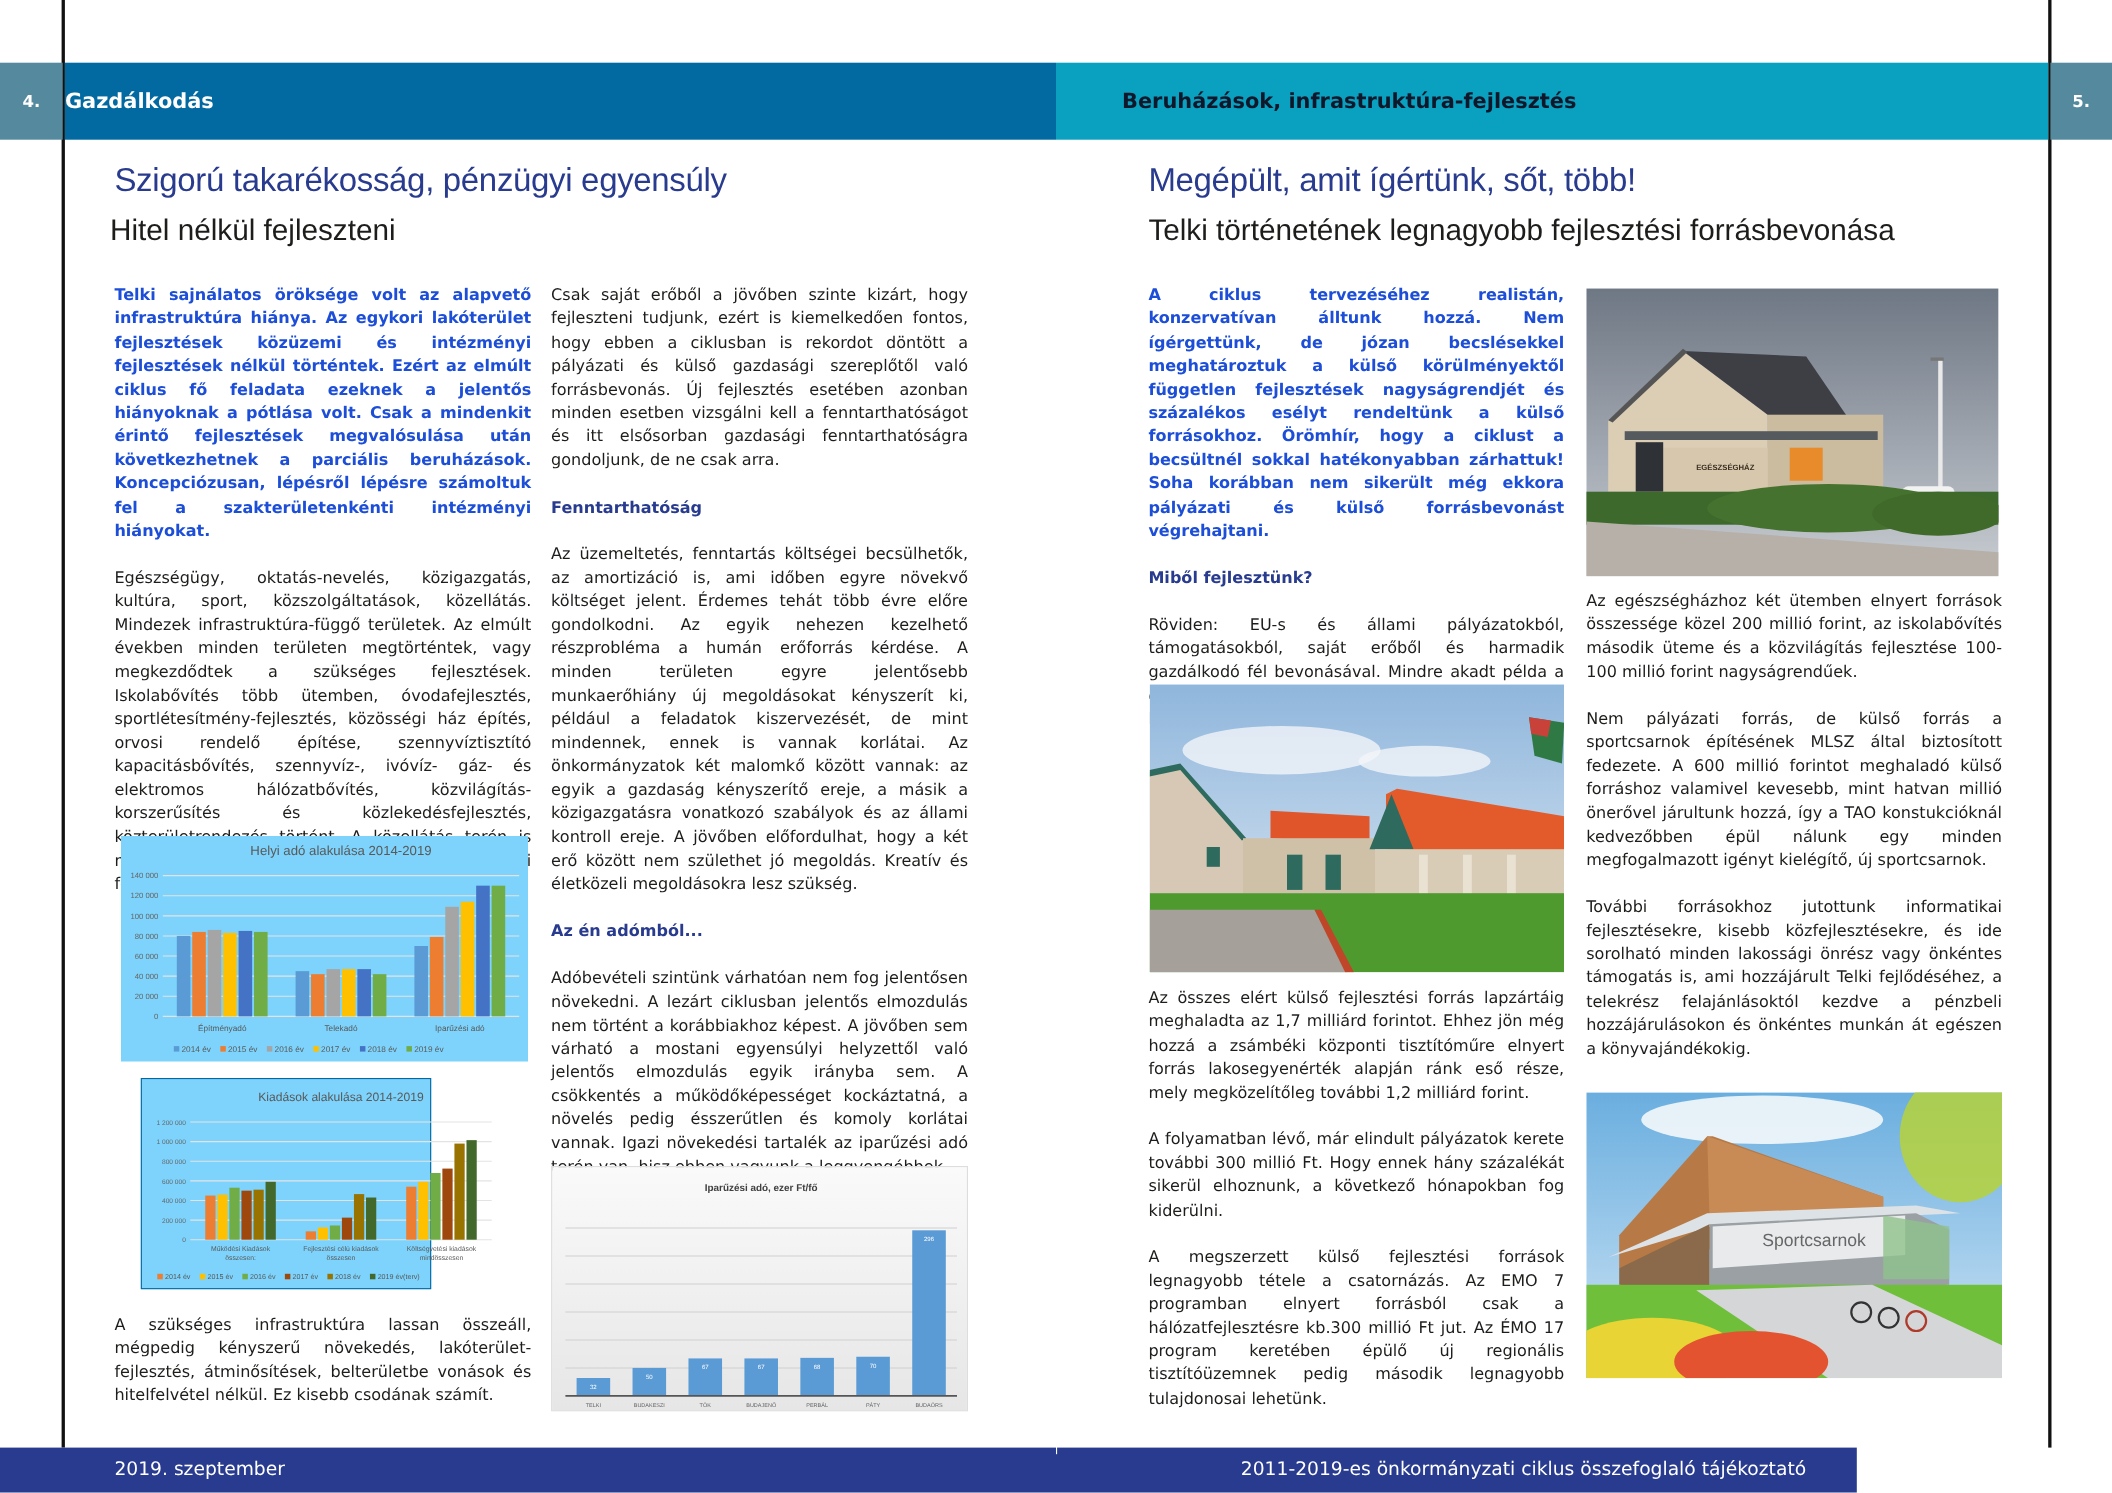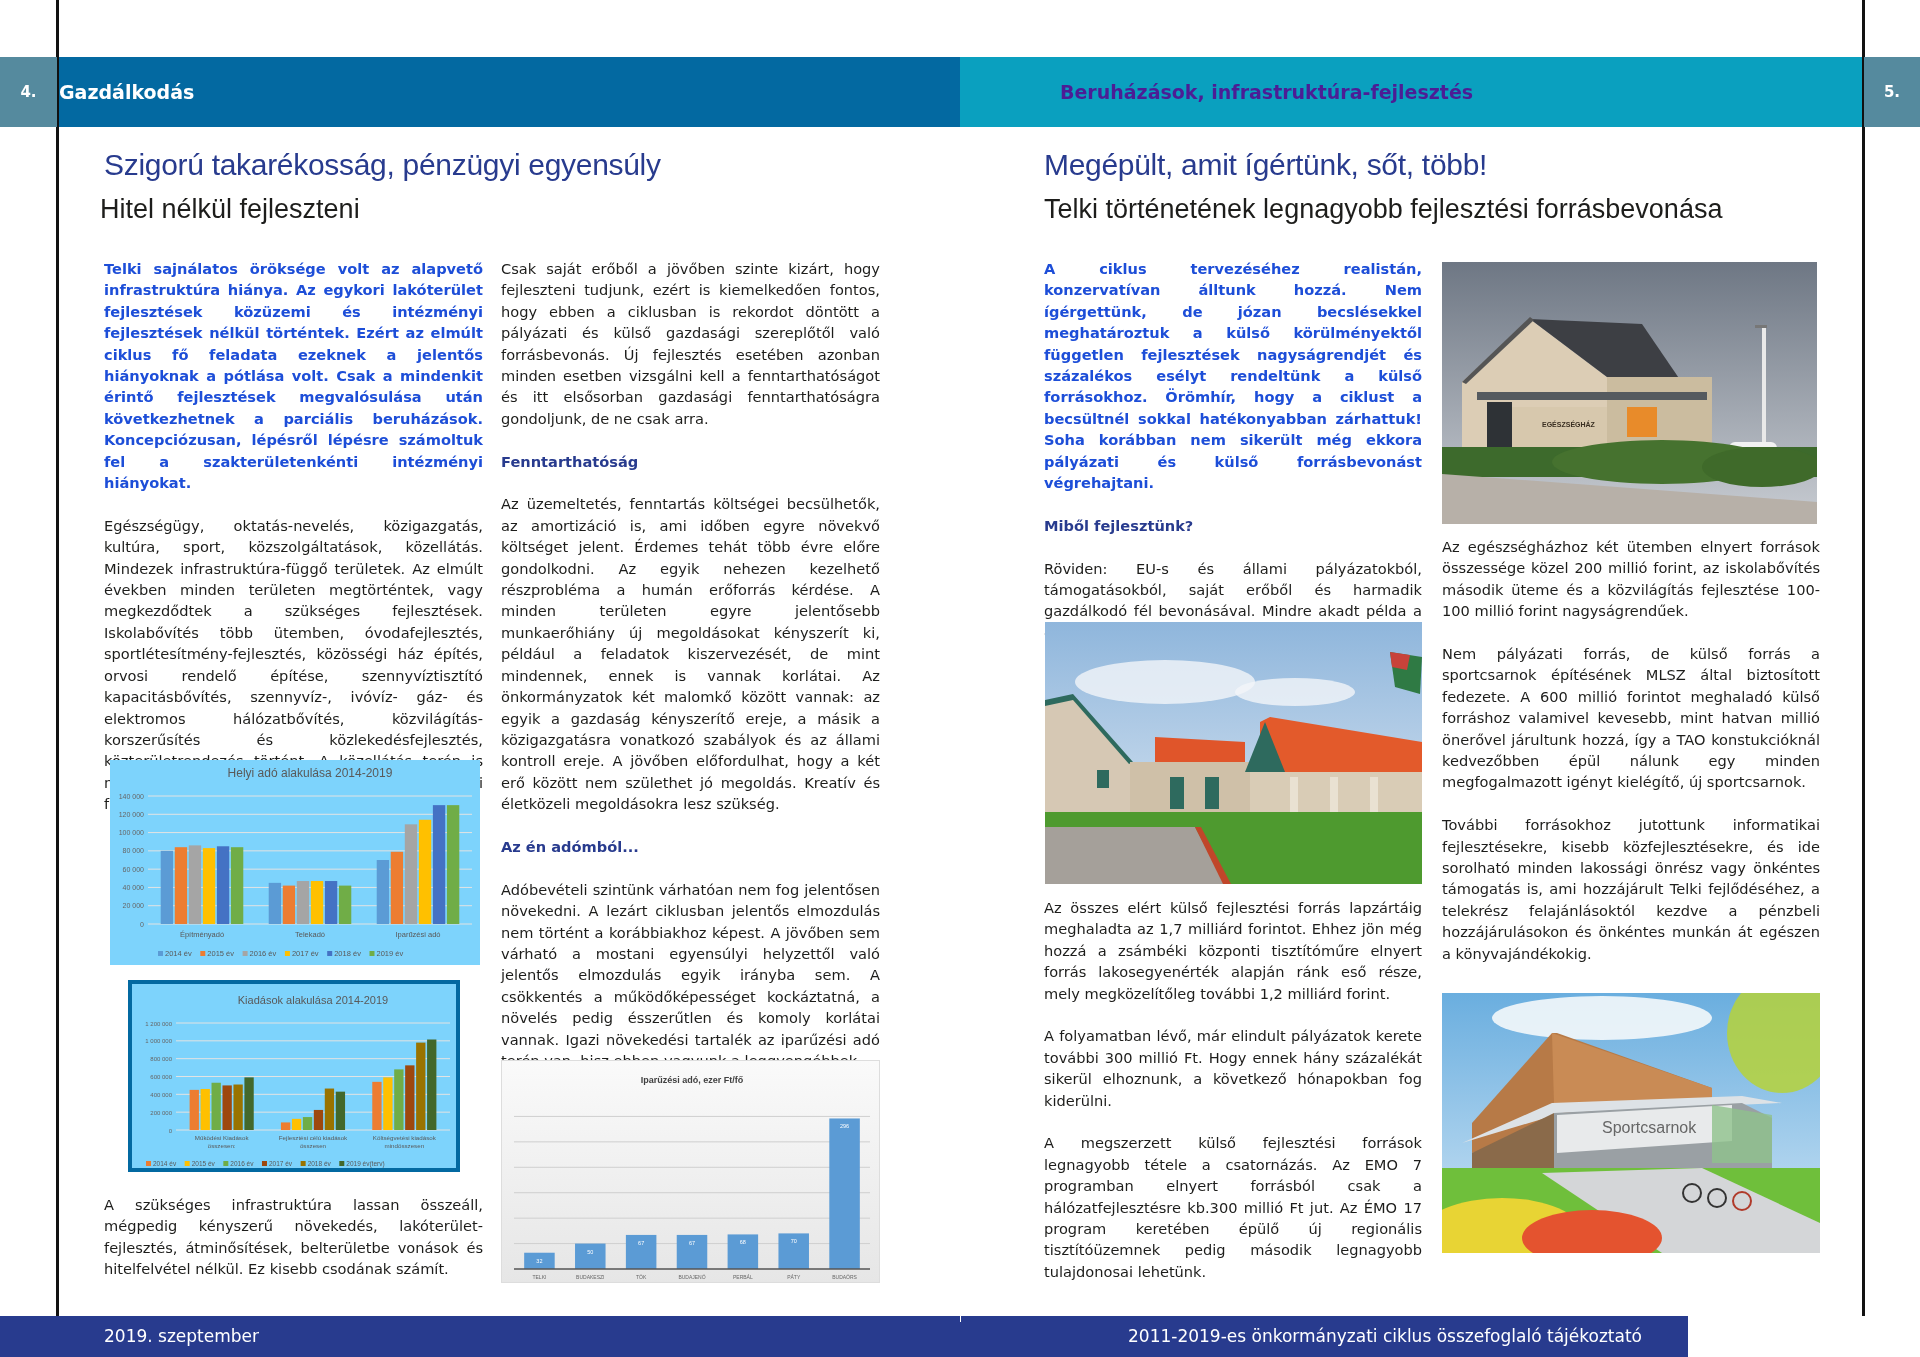--- a/index.html
+++ b/index.html
@@ -7,21 +7,21 @@
   body { position: relative; font-family: "DejaVu Sans", sans-serif; color: #1d1d1b; }
 
   .trim-left { position: absolute; left: 56px; top: 0; width: 3px; height: 1316px; background: #111; }
   .trim-right { position: absolute; left: 1862px; top: 0; width: 3px; height: 1316px; background: #111; }
 
   .hdr { position: absolute; top: 57px; height: 70px; display: flex; align-items: center; }
   .hdr-num { background: #558a9e; color: #fff; font-weight: bold; font-size: 15px; justify-content: center; }
   .hdr-num.left { left: 0; width: 57px; }
   .hdr-num.right { left: 1864px; width: 56px; }
   .hdr-left { left: 59px; width: 901px; background: #0369a1; color: #fff; font-weight: bold; font-size: 19px; }
-  .hdr-right { left: 960px; width: 902px; background: #0aa0bf; color: #4c1d95; font-weight: bold; font-size: 19px; padding-left: 100px; }
+  .hdr-right { left: 960px; width: 902px; background: #0aa0bf; color: #0f172a; font-weight: bold; font-size: 19px; padding-left: 60px; }
 
   .title { position: absolute; font-family: "Liberation Sans", sans-serif; font-weight: normal; font-size: 30px; color: #283b8e; letter-spacing: -0.3px; }
   .subtitle { position: absolute; font-family: "Liberation Sans", sans-serif; font-size: 27px; color: #1d1d1b; }
 
   .col { position: absolute; font-family: "DejaVu Sans", sans-serif; font-size: 14.6px; line-height: 21.4px; text-align: justify; }
   .col p { margin-bottom: 21.4px; }
   .lead { color: #1d4ed8; font-weight: bold; }
   .section-head { color: #283b8e; font-weight: bold; }
 
   .chart-box { position: absolute; background: #7dd3fc; }
@@ -108,21 +108,21 @@
       <text x="139.6" y="196" font-size="7.5" fill="#595959">2016 év</text>
       <rect x="174.89999999999998" y="191" width="5" height="5" fill="#ffc000"></rect>
       <text x="181.89999999999998" y="196" font-size="7.5" fill="#595959">2017 év</text>
       <rect x="217.2" y="191" width="5" height="5" fill="#4472c4"></rect>
       <text x="224.2" y="196" font-size="7.5" fill="#595959">2018 év</text>
       <rect x="259.5" y="191" width="5" height="5" fill="#70ad47"></rect>
       <text x="266.5" y="196" font-size="7.5" fill="#595959">2019 év</text>
     </svg>
 </div>
 
-<div class="chart-box" style="left:128px; top:980px; width:332px; height:192px; border:4px solid #0369a1;">
+<div class="chart-box" style="left:128px; top:980px; width:264px; height:192px; border:1px solid #0369a1;">
   <svg id="chart2" width="326" height="190">
       <text x="181" y="20" text-anchor="middle" font-size="11" fill="#595959">Kiadások alakulása 2014-2019</text>
       <line x1="44" x2="318" y1="146" y2="146" stroke="#e3e3e3" stroke-width="1"></line>
       <text x="40" y="148.5" text-anchor="end" font-size="6" fill="#666">0</text>
       <line x1="44" x2="318" y1="128.16666666666666" y2="128.16666666666666" stroke="#e3e3e3" stroke-width="1"></line>
       <text x="40" y="130.66666666666666" text-anchor="end" font-size="6" fill="#666">200 000</text>
       <line x1="44" x2="318" y1="110.33333333333334" y2="110.33333333333334" stroke="#e3e3e3" stroke-width="1"></line>
       <text x="40" y="112.83333333333334" text-anchor="end" font-size="6" fill="#666">400 000</text>
       <line x1="44" x2="318" y1="92.5" y2="92.5" stroke="#e3e3e3" stroke-width="1"></line>
       <text x="40" y="95" text-anchor="end" font-size="6" fill="#666">600 000</text>

